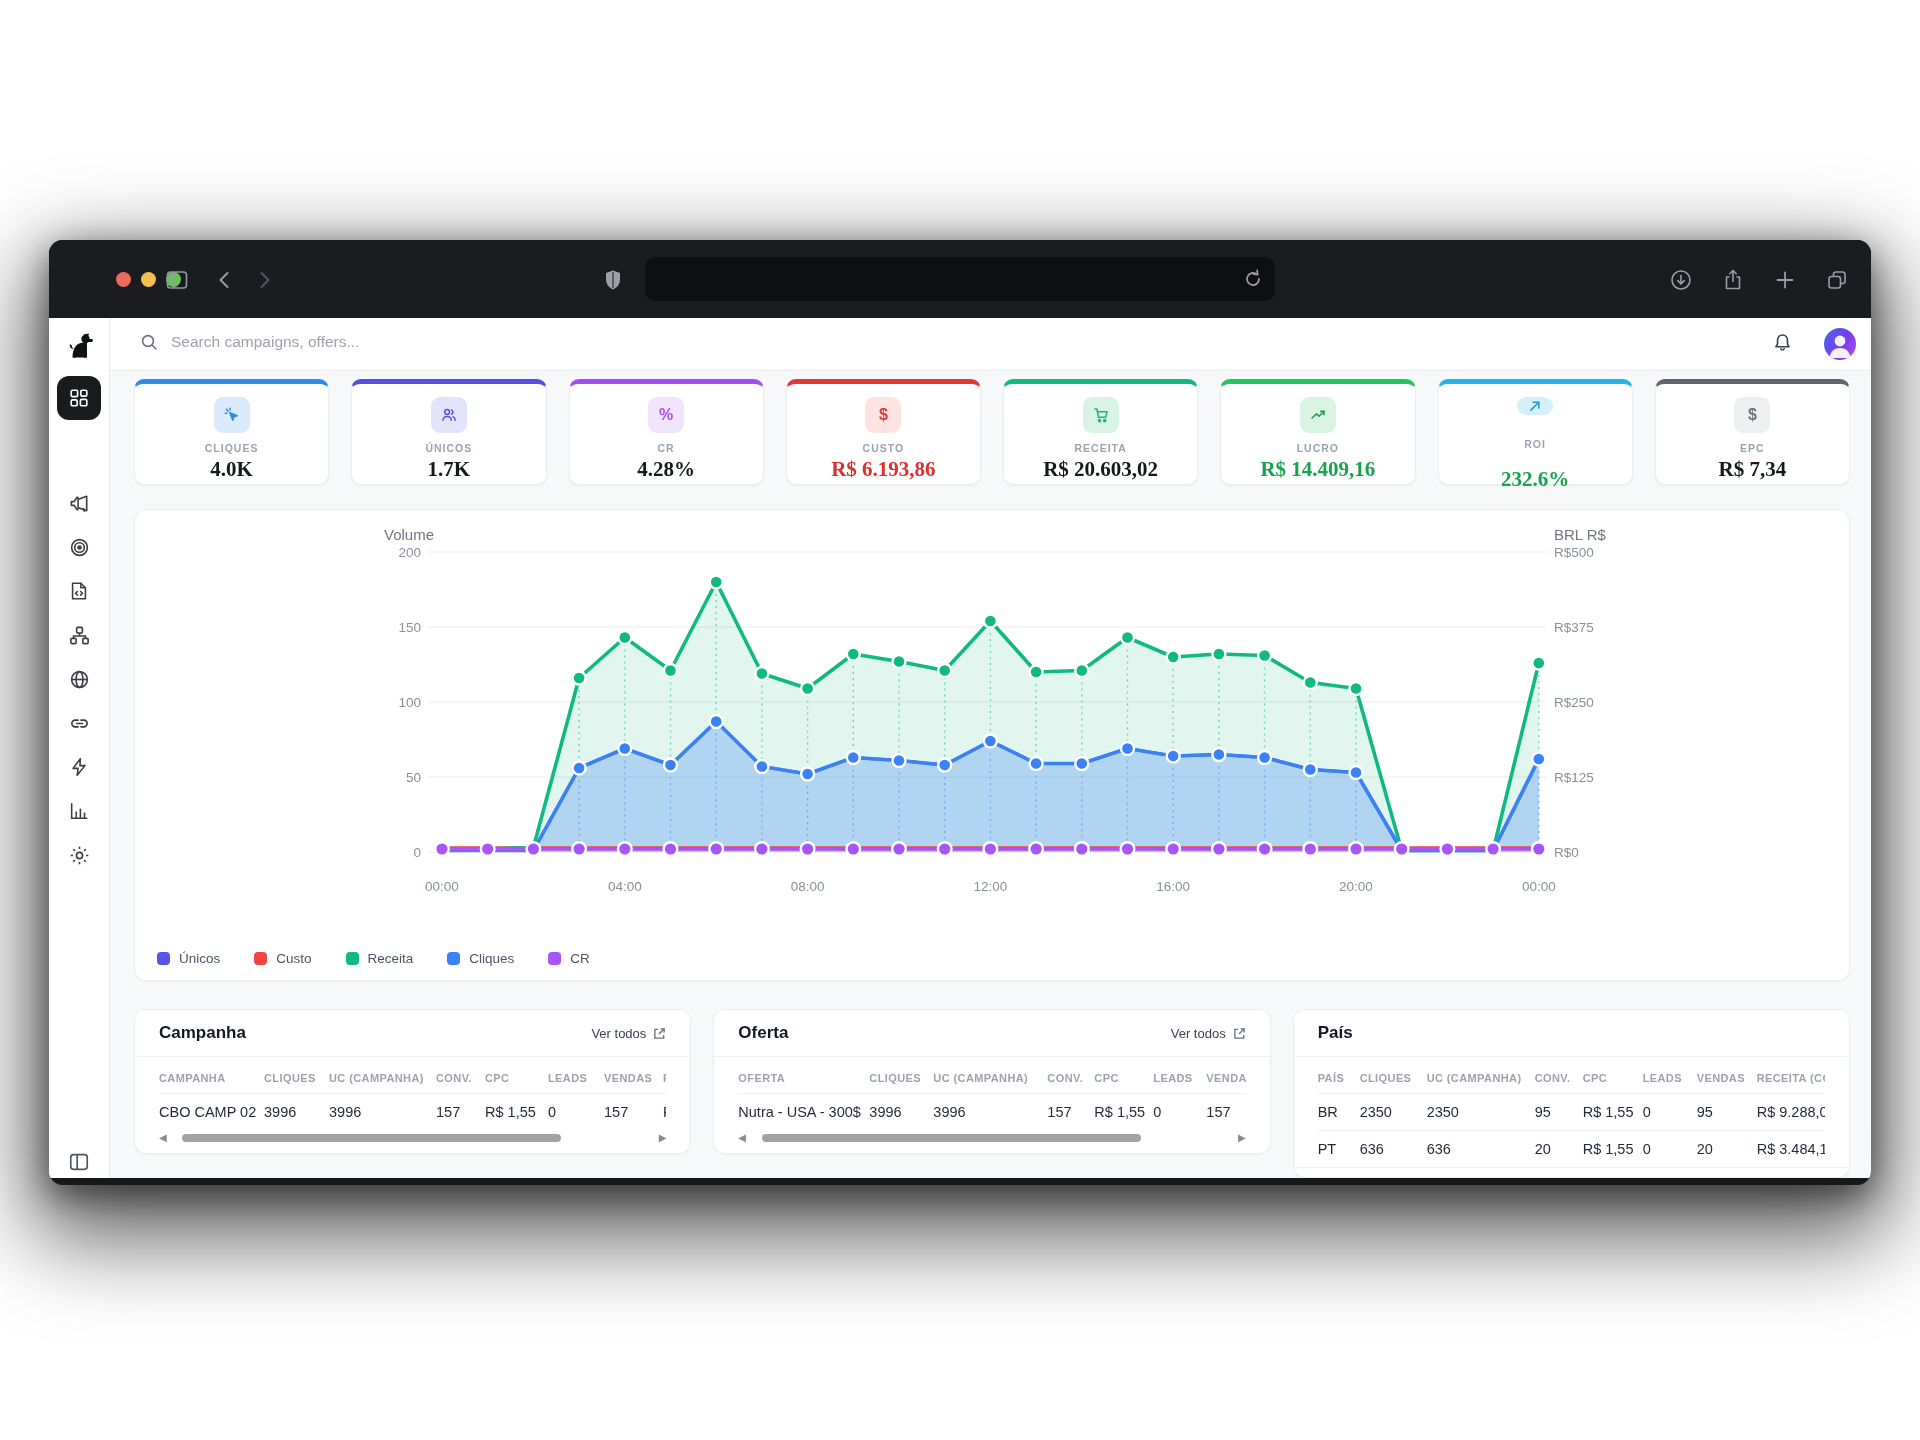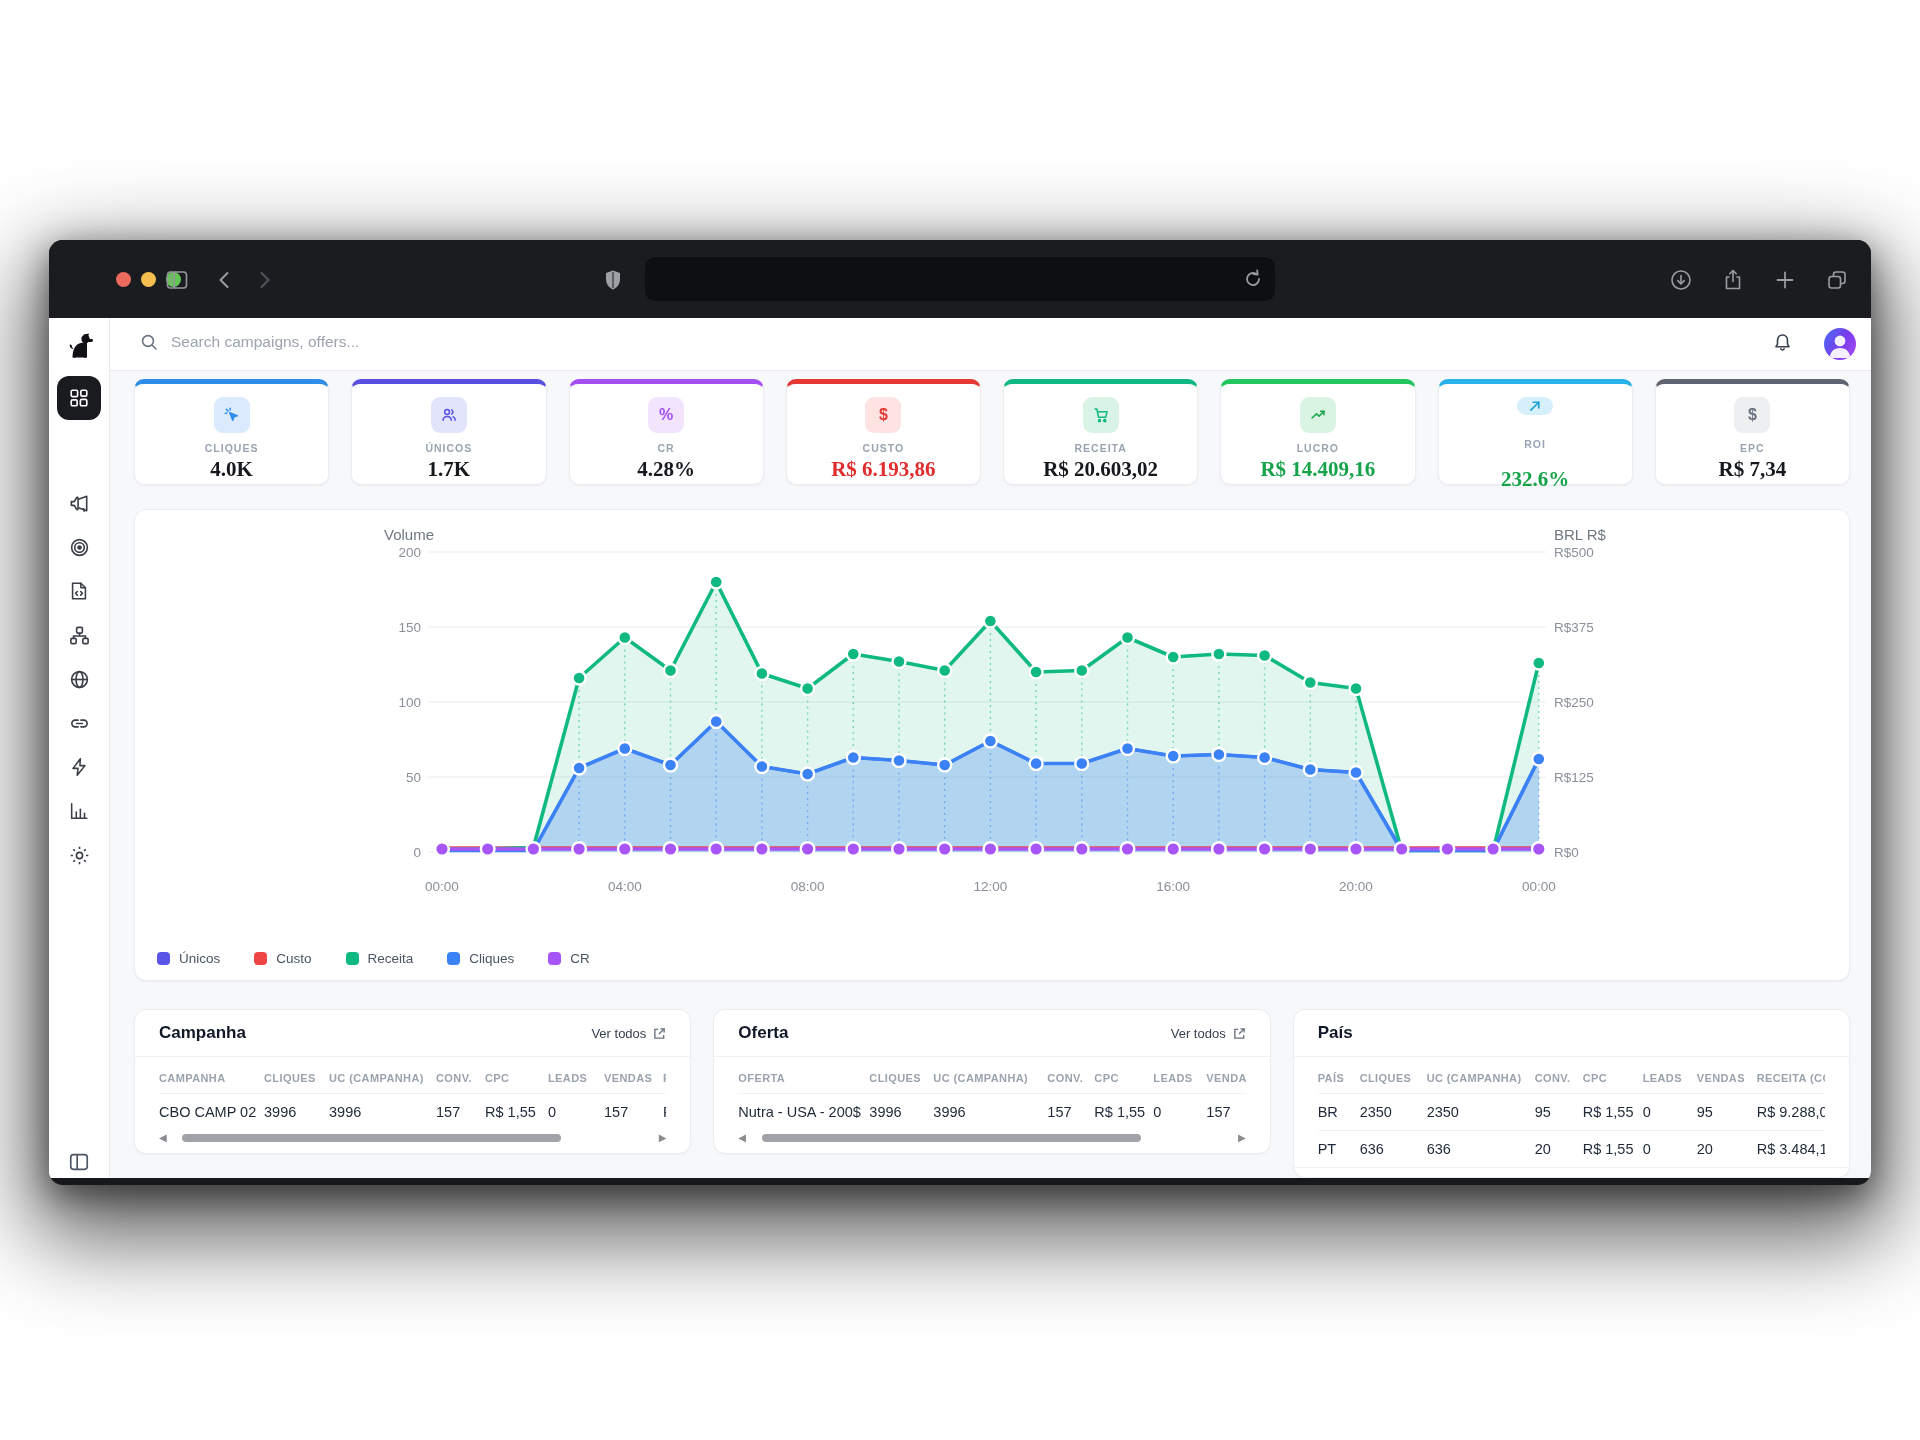--- a/index.html
+++ b/index.html
@@ -566,21 +566,21 @@
                   <div class="trow head">
                     <div class="tcell" style="width:131px">OFERTA</div>
                     <div class="tcell" style="width:64px">CLIQUES</div>
                     <div class="tcell" style="width:114px">UC (CAMPANHA)</div>
                     <div class="tcell" style="width:47px">CONV.</div>
                     <div class="tcell" style="width:59px">CPC</div>
                     <div class="tcell" style="width:53px">LEADS</div>
                     <div class="tcell" style="width:60px">VENDAS</div>
                   </div>
                   <div class="trow data">
-                    <div class="tcell" style="width:131px">Nutra - USA - 200$</div>
+                    <div class="tcell" style="width:131px">Nutra - USA - 300$</div>
                     <div class="tcell" style="width:64px">3996</div>
                     <div class="tcell" style="width:114px">3996</div>
                     <div class="tcell" style="width:47px">157</div>
                     <div class="tcell" style="width:59px">R$ 1,55</div>
                     <div class="tcell" style="width:53px">0</div>
                     <div class="tcell" style="width:60px">157</div>
                   </div>
                 </div>
                 <div class="scrollrow">
                   <span class="scr-arrow">◀</span>

